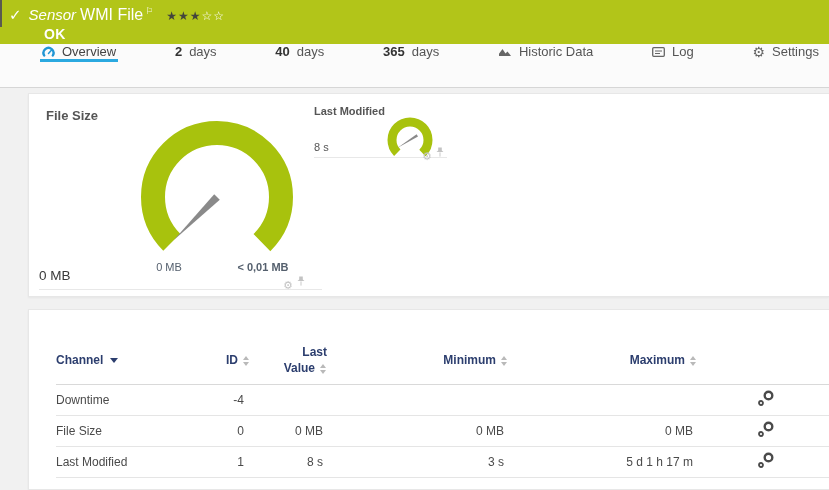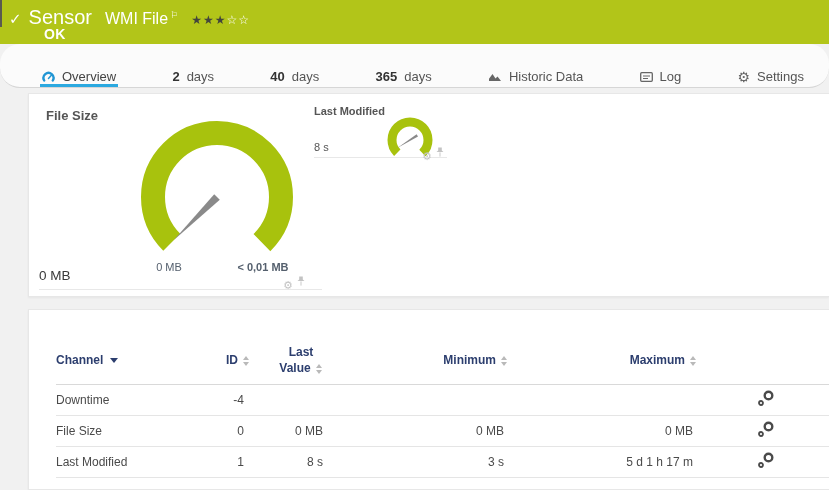--- a/index.html
+++ b/index.html
@@ -7,30 +7,30 @@
     width:829px;height:490px;position:relative;overflow:hidden;
     background:#f1f1f1;
     font-family:"Liberation Sans","DejaVu Sans",sans-serif;
     -webkit-font-smoothing:antialiased;
   }
   
   .topbar{height:44px;background:#b2c519;color:#fff;position:relative;}
   .edge-sliver{position:absolute;left:0;top:0;width:2px;height:27px;background:#5a5a50;}
   .topbar-line1{display:flex;align-items:baseline;padding:6px 0 0 9px;}
   .check{font-size:15px;font-weight:bold;margin-right:7px;}
-  .kind{font-size:20px;margin-right:13px;}
+  .kind{font-style:italic;font-size:15px;margin-right:4px;}
   .title{font-weight:normal;font-size:16px;}
   .flag{font-size:9px;position:relative;top:-6px;margin-left:2px;}
   .stars{margin-left:13px;font-size:12px;letter-spacing:1px;}
   .stars .filled{color:#43453c;}
   .stars .empty{color:#ffffff;}
   .status-ok{position:absolute;left:44px;top:26px;font-size:14px;font-weight:bold;letter-spacing:.3px;}
   
   .tabbar{height:43px;background:#fbfbfb;border-bottom:1px solid #d6d6d6;
-    display:flex;justify-content:space-between;align-items:flex-end;padding:0 23px 0 40px;border-radius:20px;}
+    display:flex;justify-content:space-between;align-items:flex-start;padding:0 8px 0 40px;}
   .tab{display:flex;align-items:center;gap:7px;font-size:13px;color:#555;
     border-bottom:3px solid transparent;padding:0 2px;cursor:pointer;box-sizing:border-box;white-space:nowrap;}
   .tab.active{border-bottom-color:#2ba9e0;color:#444;}
   .tab .num{font-weight:bold;color:#333;}
   .tab .ticon{display:inline-flex;align-items:center;}
   .gear-glyph{font-size:14px;color:#666;line-height:1;}
   
   .panel{margin-left:28px;background:#fff;border:1px solid #e7e7e7;border-right:none;
     box-shadow:0 1px 2px rgba(0,0,0,.05);box-sizing:border-box;}
   #gauge-panel{margin-top:5px;height:204px;position:relative;}
@@ -60,21 +60,21 @@
   th{color:#2c3e6e;font-weight:bold;text-align:right;vertical-align:middle;height:48px;
      padding:0 4px 0 0;font-size:12px;cursor:pointer;}
   th.ch{text-align:left;padding:0;}
   thead th{border-bottom:1px solid #d9d9d9;}
   td{height:30px;padding:0 8px 0 0;text-align:right;border-top:1px solid #e5e5e5;margin-top:43px;}
   tbody tr:first-child td{border-top:none;}
   tbody tr:last-child td{border-bottom:1px solid #e5e5e5;}
   td.ch{text-align:left;padding:0;}
   td.id{padding-right:10px;}
   td.tools{text-align:center;padding:0;}
-  .hdr-wrap{display:inline-block;width:52px;text-align:center;line-height:1.35;}
+  .hdr-wrap{display:inline-block;width:52px;line-height:1.35;}
   .sort{display:inline-block;width:7px;margin-left:5px;vertical-align:middle;}
   .sort i{display:block;width:0;height:0;border-left:3.5px solid transparent;border-right:3.5px solid transparent;}
   .sort .up{border-bottom:4px solid #b9b9b9;margin-bottom:2px;}
   .sort .down{border-top:4px solid #b9b9b9;}
   .caret-down{display:inline-block;width:0;height:0;border-left:4px solid transparent;
     border-right:4px solid transparent;border-top:5px solid #2c3e6e;margin-left:7px;vertical-align:middle;}
   .ch-settings{cursor:pointer;display:inline-block;}
 </style>
 </head>
 <body>

